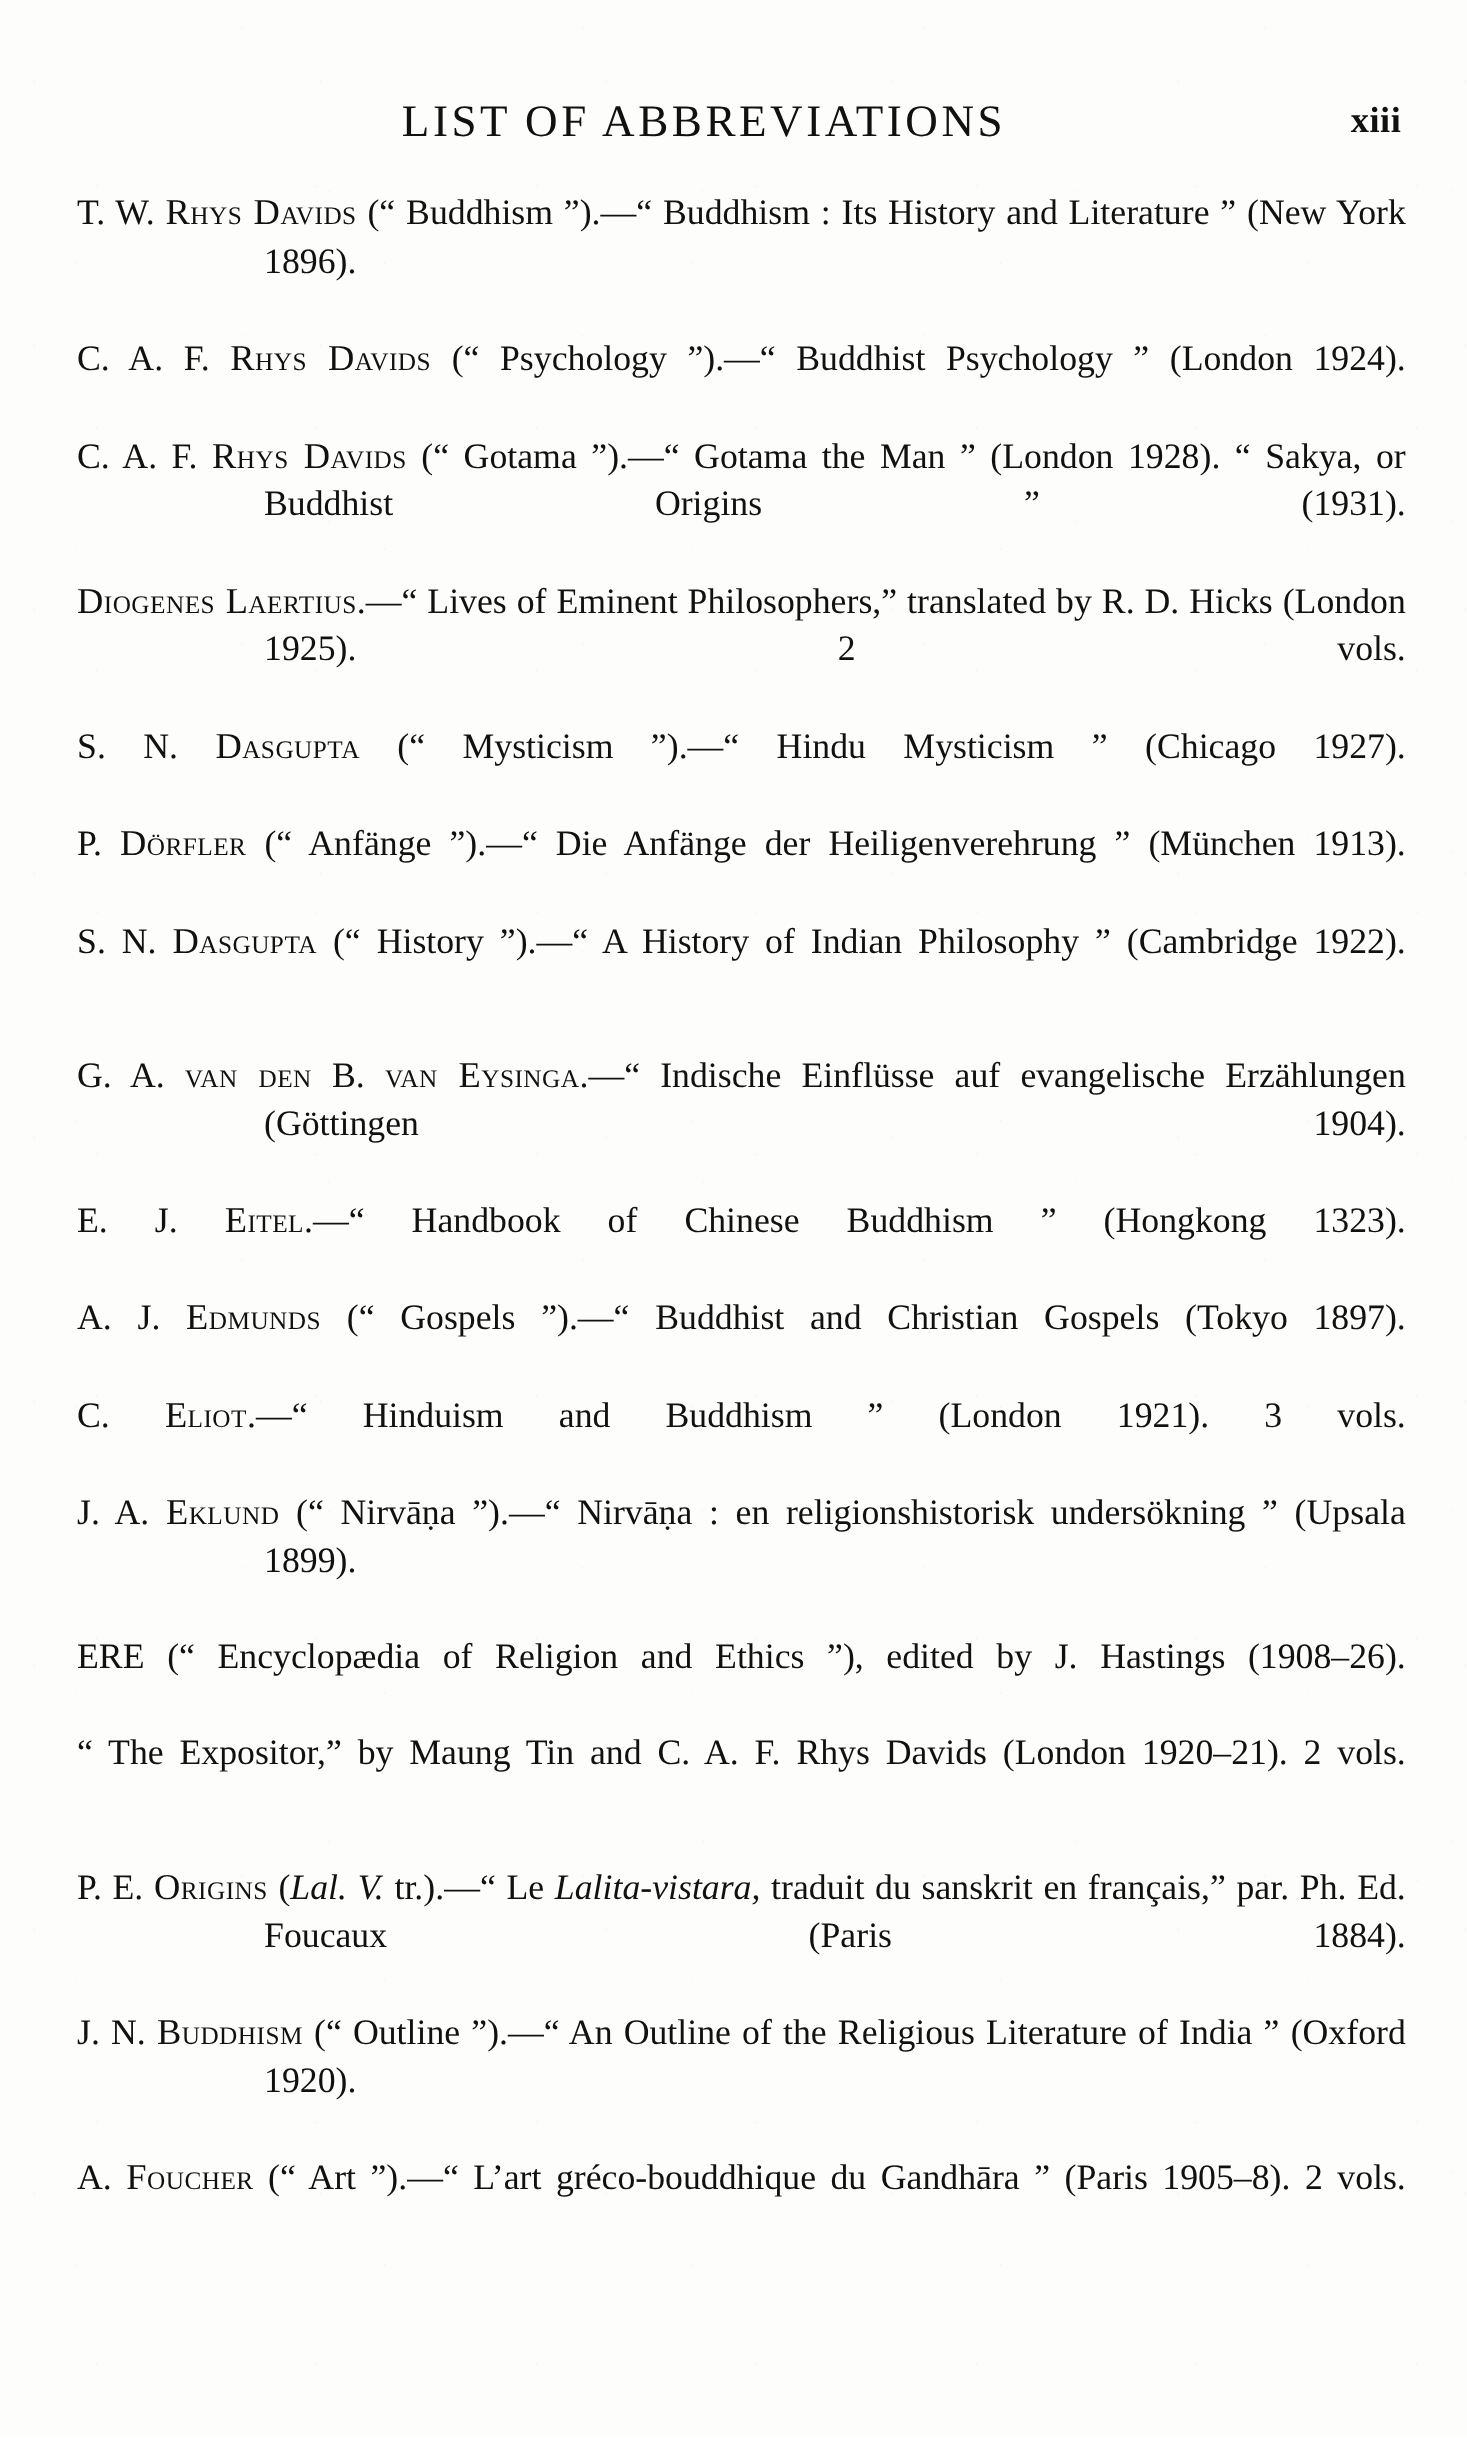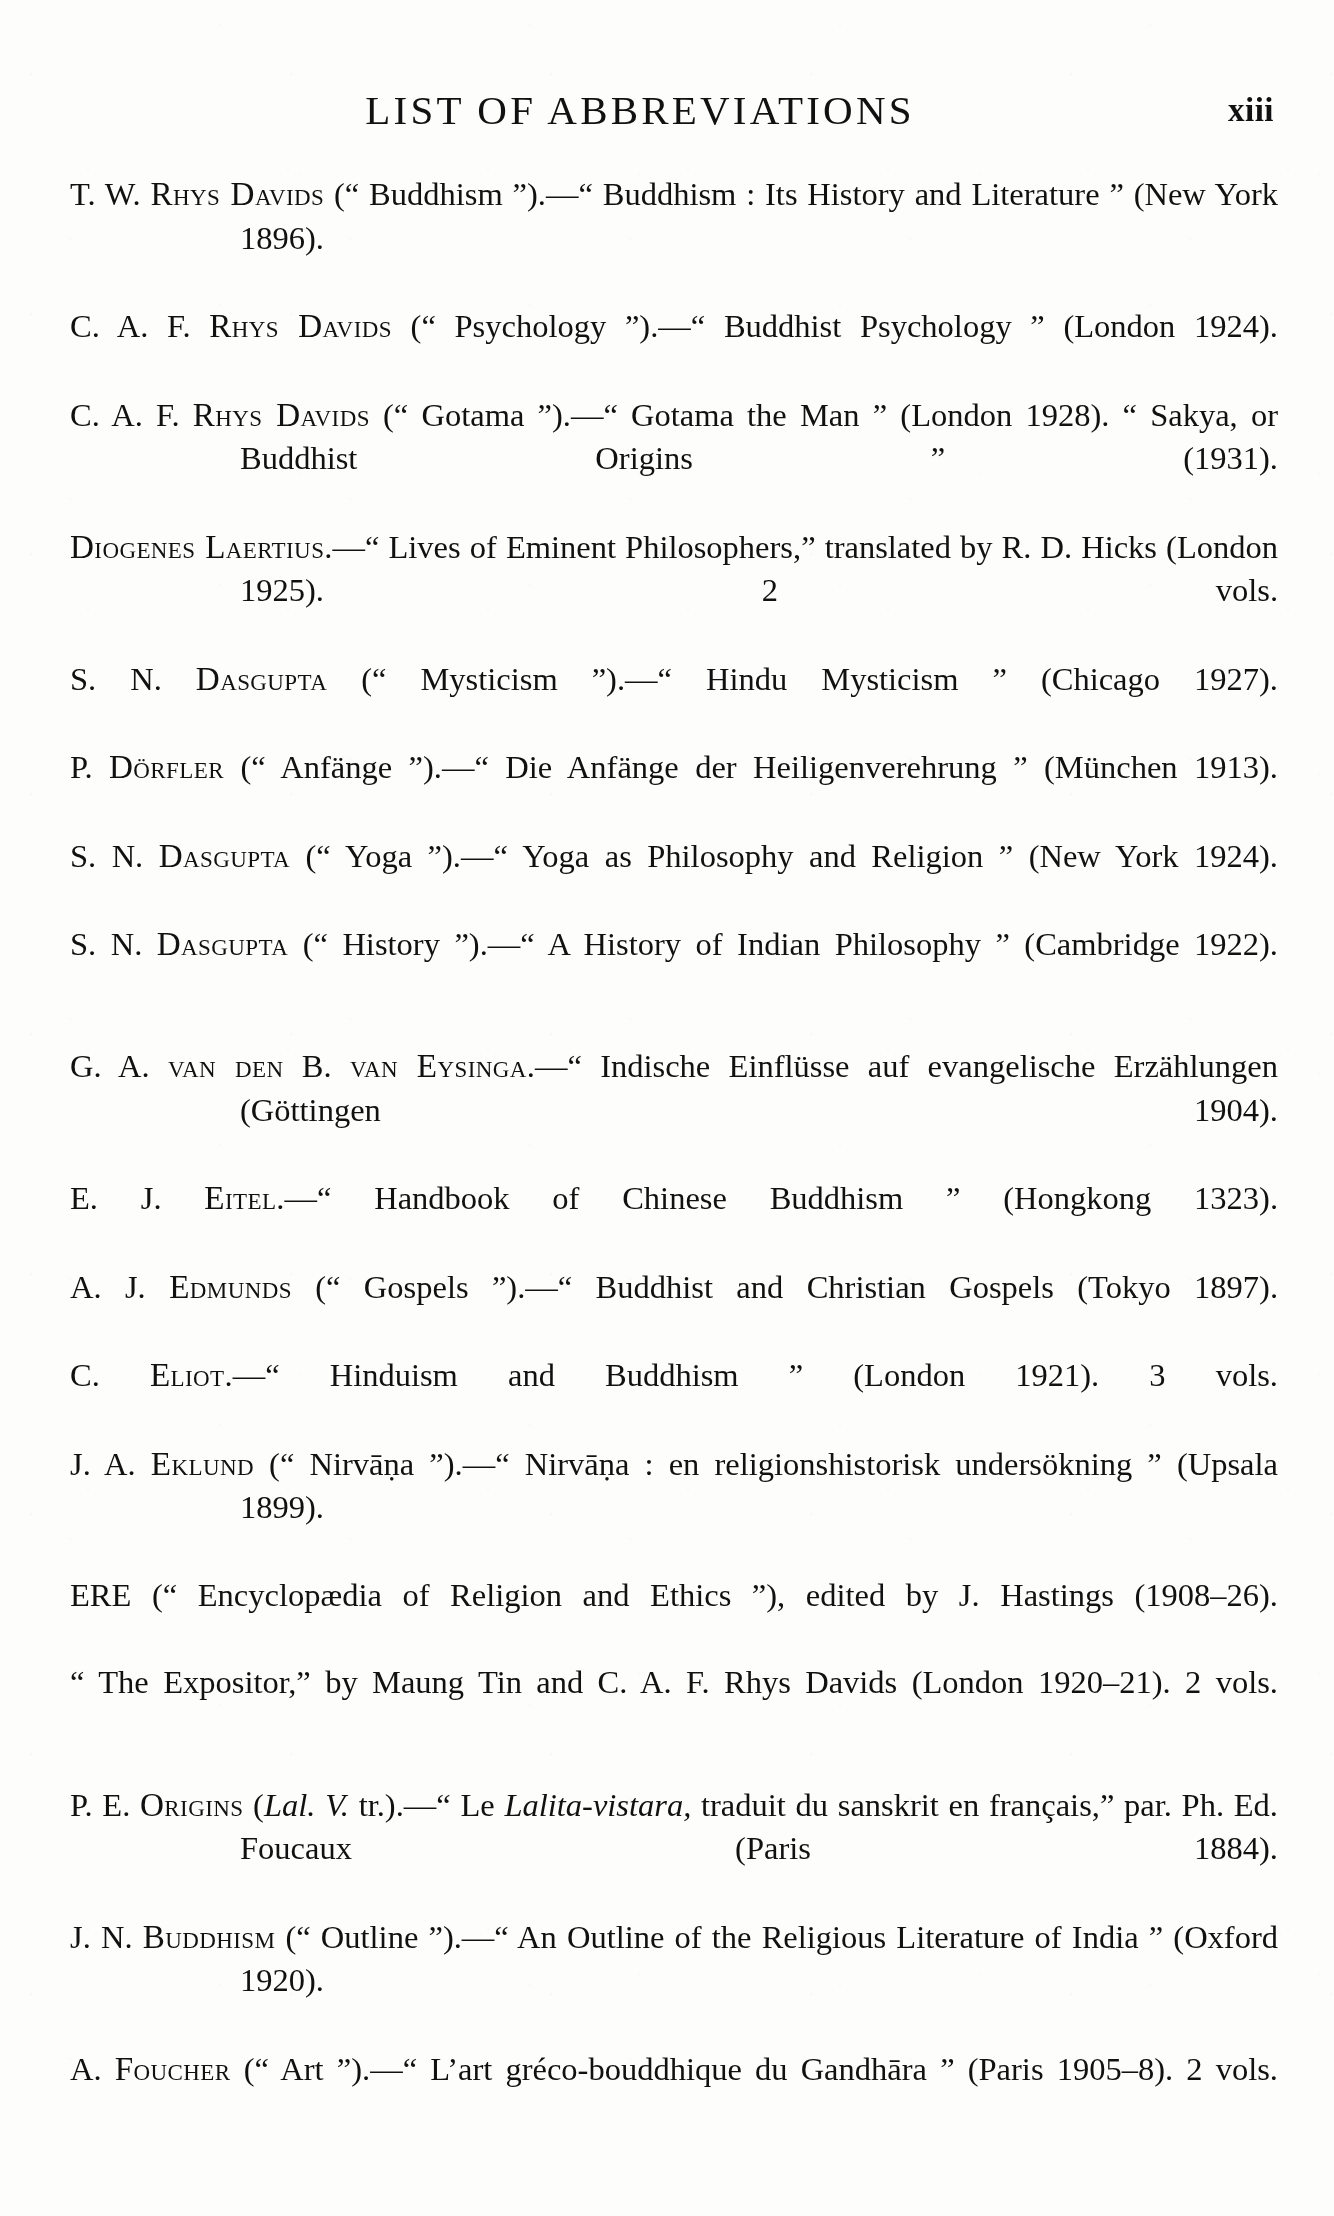--- a/index.html
+++ b/index.html
@@ -136,23 +136,20 @@
       <p class="entry">
         <span></span><span class="sc">Diogenes Laertius</span><span>.—“ Lives of Eminent Philosophers,” translated by R. D. Hicks (London 1925).  2 vols.</span>
       </p>
       <p class="entry">
         <span>S. N. </span><span class="sc">Dasgupta</span><span> (“ Mysticism ”).—“ Hindu Mysticism ” (Chicago 1927).</span>
       </p>
       <p class="entry">
         <span>P. </span><span class="sc">Dörfler</span><span> (“ Anfänge ”).—“ Die Anfänge der Heiligenverehrung ” (München 1913).</span>
       </p>
       <p class="entry">
-        <span>S. N. </span><span class="sc">Dasgupta</span><span> (“ Yoga ”).—“ Yoga as Philosophy and Religion ” (New York 1924).</span>
-      </p>
-      <p class="entry">
         <span>S. N. </span><span class="sc">Dasgupta</span><span> (“ History ”).—“ A History of Indian Philosophy ” (Cambridge 1922).</span>
       </p>
     </div>
 
     <div class="group">
       <p class="entry">
         <span>G. A. </span><span class="sc">van den</span><span> B. </span><span class="sc">van Eysinga</span><span>.—“ Indische Einflüsse auf evangelische Erzählungen (Göttingen 1904).</span>
       </p>
       <p class="entry">
         <span>E. J. </span><span class="sc">Eitel</span><span>.—“ Handbook of Chinese Buddhism ” (Hongkong 1323).</span>

